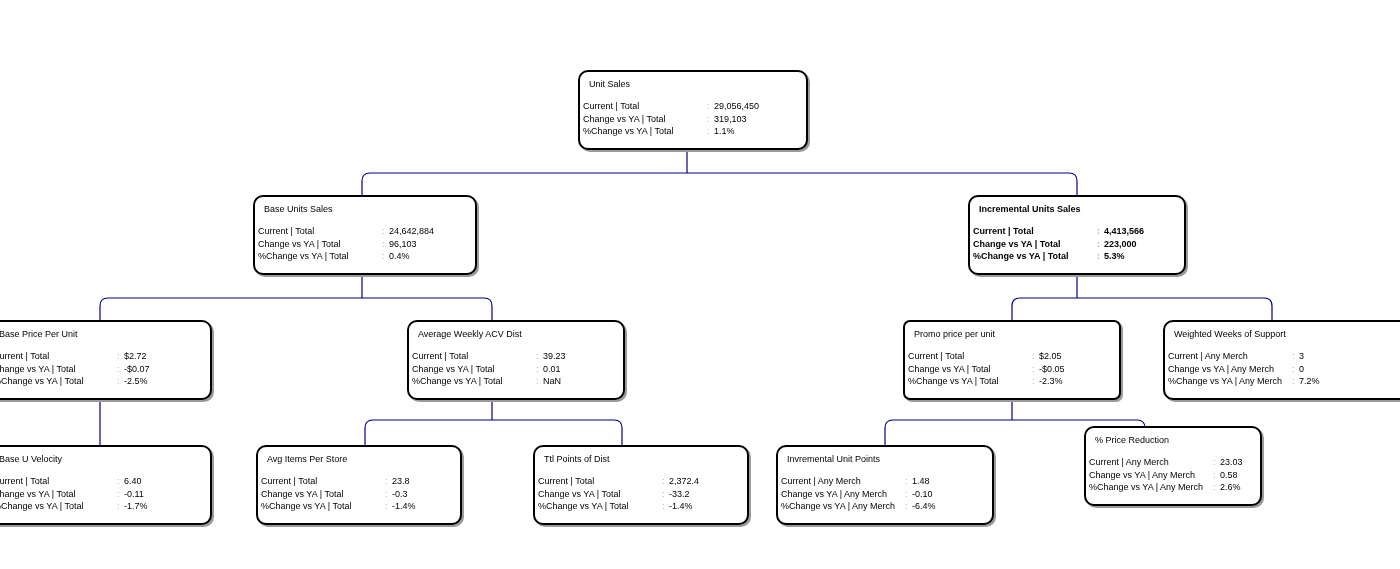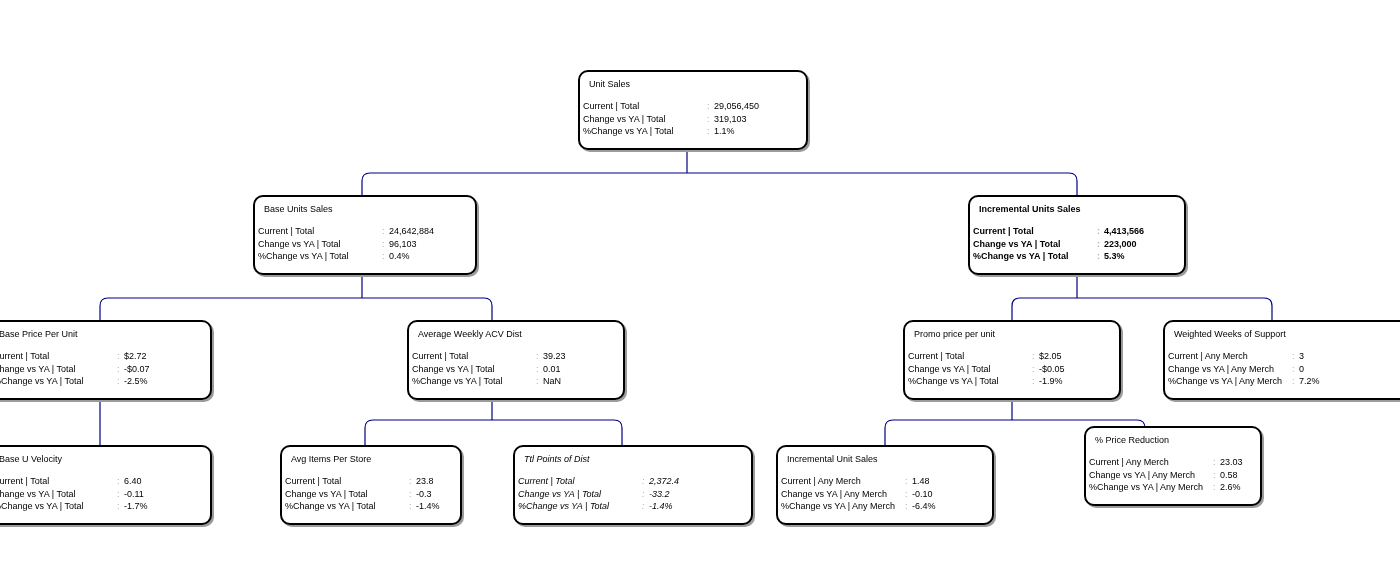--- a/index.html
+++ b/index.html
@@ -167,37 +167,37 @@
         <span class="val">0.01</span>
       </div>
       <div class="row">
         <span class="lbl">%Change vs YA | Total</span>
         <span class="sep">:</span>
         <span class="val">NaN</span>
       </div>
     </div>
   </div>
 
-  <div class="node" style="left:903px; top:320px; width:218px;">
+  <div class="node" style="left:903px; top:320px; width:218px;border-radius:7px;">
     <div class="node-title">Promo price per unit</div>
     <div class="node-rows">
       <div class="row">
         <span class="lbl">Current | Total</span>
         <span class="sep">:</span>
         <span class="val">$2.05</span>
       </div>
       <div class="row">
         <span class="lbl">Change vs YA | Total</span>
         <span class="sep">:</span>
         <span class="val">-$0.05</span>
       </div>
       <div class="row">
         <span class="lbl">%Change vs YA | Total</span>
         <span class="sep">:</span>
-        <span class="val">-1.9%</span>
+        <span class="val">-2.3%</span>
       </div>
     </div>
   </div>
 
   <div class="node" style="left:1163px; top:320px; width:254px;">
     <div class="node-title">Weighted Weeks of Support</div>
     <div class="node-rows">
       <div class="row">
         <span class="lbl">Current | Any Merch</span>
         <span class="sep">:</span>
@@ -230,42 +230,42 @@
         <span class="val">-0.11</span>
       </div>
       <div class="row">
         <span class="lbl">%Change vs YA | Total</span>
         <span class="sep">:</span>
         <span class="val">-1.7%</span>
       </div>
     </div>
   </div>
 
-  <div class="node" style="left:256px; top:445px; width:182px;margin-left:24px;">
+  <div class="node" style="left:256px; top:445px; width:206px;">
     <div class="node-title">Avg Items Per Store</div>
     <div class="node-rows">
       <div class="row">
         <span class="lbl">Current | Total</span>
         <span class="sep">:</span>
         <span class="val">23.8</span>
       </div>
       <div class="row">
         <span class="lbl">Change vs YA | Total</span>
         <span class="sep">:</span>
         <span class="val">-0.3</span>
       </div>
       <div class="row">
         <span class="lbl">%Change vs YA | Total</span>
         <span class="sep">:</span>
         <span class="val">-1.4%</span>
       </div>
     </div>
   </div>
 
-  <div class="node" style="left:513px; top:445px; width:240px;font-style:italic;">
+  <div class="node" style="left:533px; top:445px; width:216px;">
     <div class="node-title">Ttl Points of Dist</div>
     <div class="node-rows">
       <div class="row">
         <span class="lbl">Current | Total</span>
         <span class="sep">:</span>
         <span class="val">2,372.4</span>
       </div>
       <div class="row">
         <span class="lbl">Change vs YA | Total</span>
         <span class="sep">:</span>
@@ -273,21 +273,21 @@
       </div>
       <div class="row">
         <span class="lbl">%Change vs YA | Total</span>
         <span class="sep">:</span>
         <span class="val">-1.4%</span>
       </div>
     </div>
   </div>
 
   <div class="node" style="left:776px; top:445px; width:218px;">
-    <div class="node-title">Incremental Unit Sales</div>
+    <div class="node-title">Invremental Unit Points</div>
     <div class="node-rows">
       <div class="row">
         <span class="lbl">Current | Any Merch</span>
         <span class="sep">:</span>
         <span class="val">1.48</span>
       </div>
       <div class="row">
         <span class="lbl">Change vs YA | Any Merch</span>
         <span class="sep">:</span>
         <span class="val">-0.10</span>

